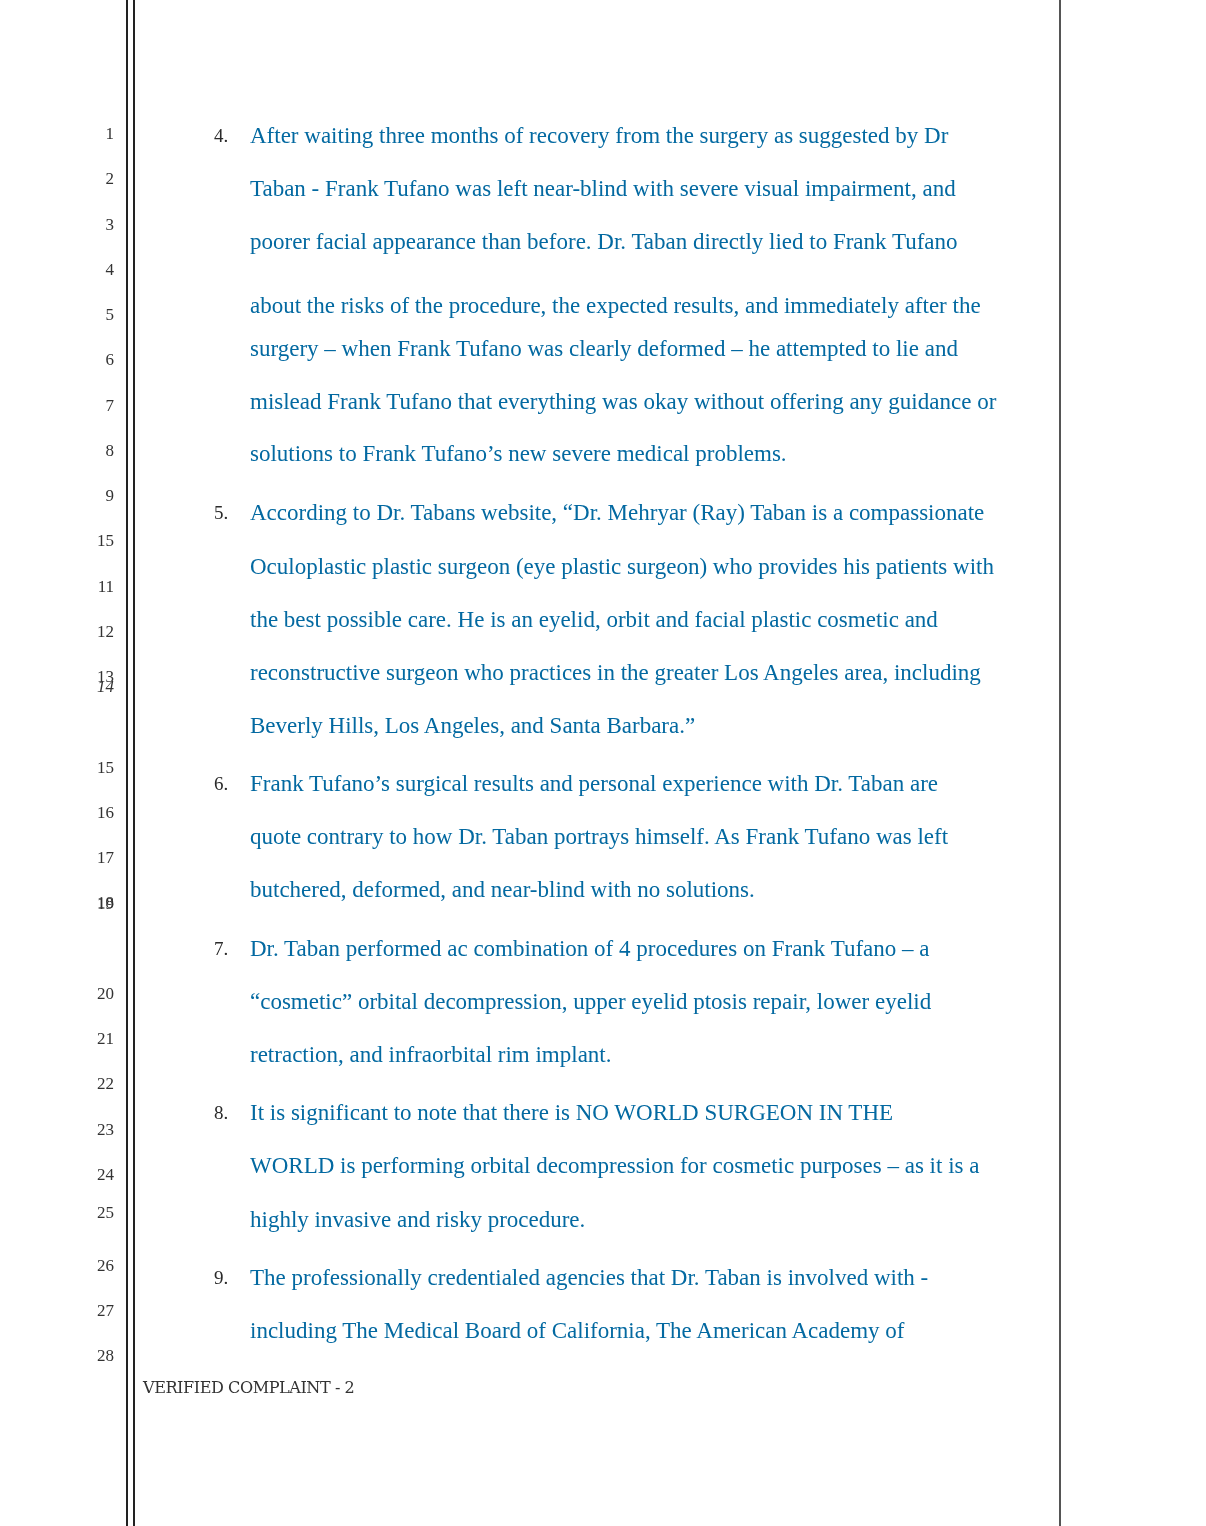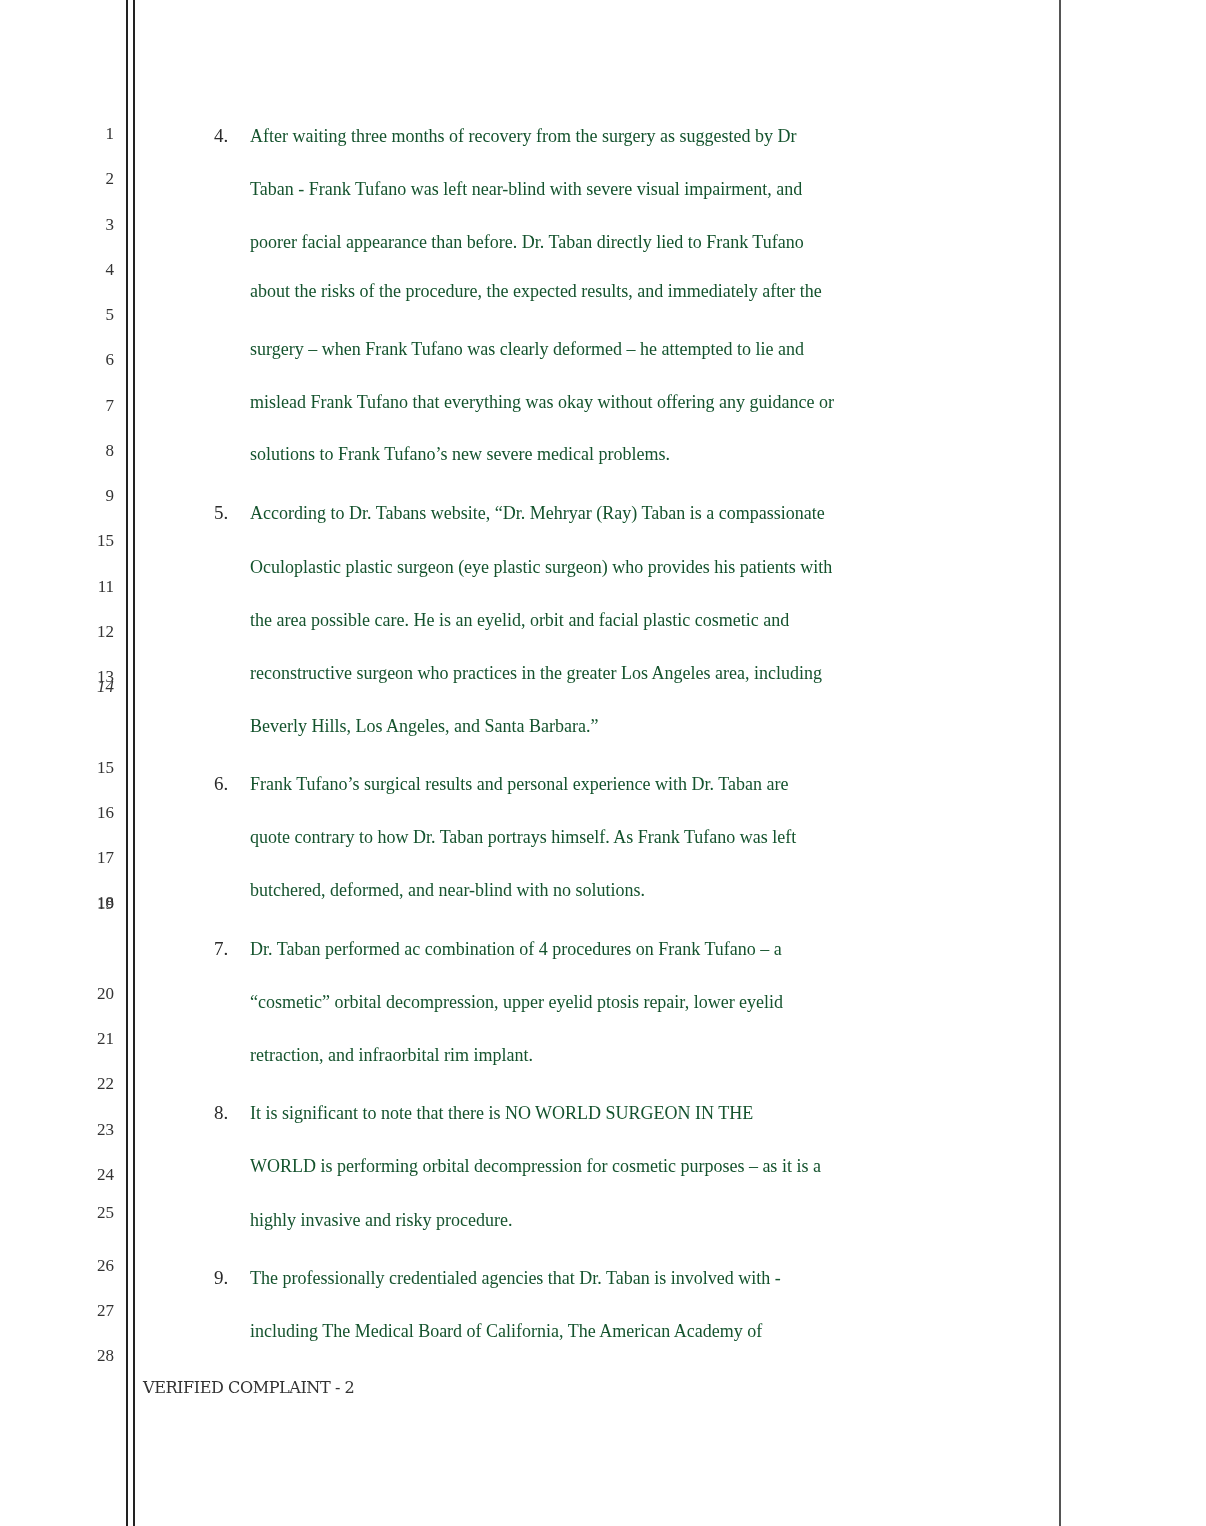--- a/index.html
+++ b/index.html
@@ -8,21 +8,21 @@
   .page { position:absolute; left:0; top:0; width:1206px; height:1526px; }
   .rule { position:absolute; top:0; height:1526px; background:#222; }
   .rule.l1 { left:126px; width:2px; }
   .rule.l2 { left:133px; width:2px; }
   .rule.r1 { left:1059px; width:2px; background:#555; }
   .linenums { position:absolute; left:80px; width:40px; top:0; }
   .ln { position:absolute; width:34px; text-align:right; font-size:17px; color:#333;
         line-height:20px; }
   .para { position:absolute; left:0; width:1206px; }
   .pnum { position:absolute; left:214px; font-size:19px; line-height:20px; color:#2a2a2a; }
-  .pline { position:absolute; left:250px; font-size:18px; line-height:20px; white-space:nowrap; color:#14532d; }
+  .pline { position:absolute; left:250px; font-size:23px; line-height:20px; white-space:nowrap; color:#0369a1; }
   .footer { position:absolute; left:143px; top:1377px; font-size:17.5px; color:#333;
             font-family:"DejaVu Serif", serif; letter-spacing:-0.5px; transform:scaleX(0.92); transform-origin:left; }
 </style>
 </head>
 <body>
 
 <div class="page">
   <div class="rule l1"></div>
   <div class="rule l2"></div>
   <div class="rule r1"></div>
@@ -58,31 +58,31 @@
       <div class="ln" style="top: 1346.02px;">28</div>
     </div>
 
   <div id="body-text">
 
     <div class="para">
       <span class="pnum" style="top:126px">4.</span>
       <span class="pline" style="top:126px">After waiting three months of recovery from the surgery as suggested by Dr</span>
       <span class="pline" style="top:179px">Taban - Frank Tufano was left near-blind with severe visual impairment, and</span>
       <span class="pline" style="top:232px">poorer facial appearance than before. Dr. Taban directly lied to Frank Tufano</span>
-      <span class="pline" style="top:281px">about the risks of the procedure, the expected results, and immediately after the</span>
+      <span class="pline" style="top:296px">about the risks of the procedure, the expected results, and immediately after the</span>
       <span class="pline" style="top:339px">surgery – when Frank Tufano was clearly deformed – he attempted to lie and</span>
       <span class="pline" style="top:392px">mislead Frank Tufano that everything was okay without offering any guidance or</span>
       <span class="pline" style="top:444px">solutions to Frank Tufano’s new severe medical problems.</span>
     </div>
 
     <div class="para">
       <span class="pnum" style="top:503px">5.</span>
       <span class="pline" style="top:503px">According to Dr. Tabans website, “Dr. Mehryar (Ray) Taban is a compassionate</span>
       <span class="pline" style="top:557px">Oculoplastic plastic surgeon (eye plastic surgeon) who provides his patients with</span>
-      <span class="pline" style="top:610px">the area possible care. He is an eyelid, orbit and facial plastic cosmetic and</span>
+      <span class="pline" style="top:610px">the best possible care. He is an eyelid, orbit and facial plastic cosmetic and</span>
       <span class="pline" style="top:663px">reconstructive surgeon who practices in the greater Los Angeles area, including</span>
       <span class="pline" style="top:716px">Beverly Hills, Los Angeles, and Santa Barbara.”</span>
     </div>
 
     <div class="para">
       <span class="pnum" style="top:774px">6.</span>
       <span class="pline" style="top:774px">Frank Tufano’s surgical results and personal experience with Dr. Taban are</span>
       <span class="pline" style="top:827px">quote contrary to how Dr. Taban portrays himself. As Frank Tufano was left</span>
       <span class="pline" style="top:880px">butchered, deformed, and near-blind with no solutions.</span>
     </div>

